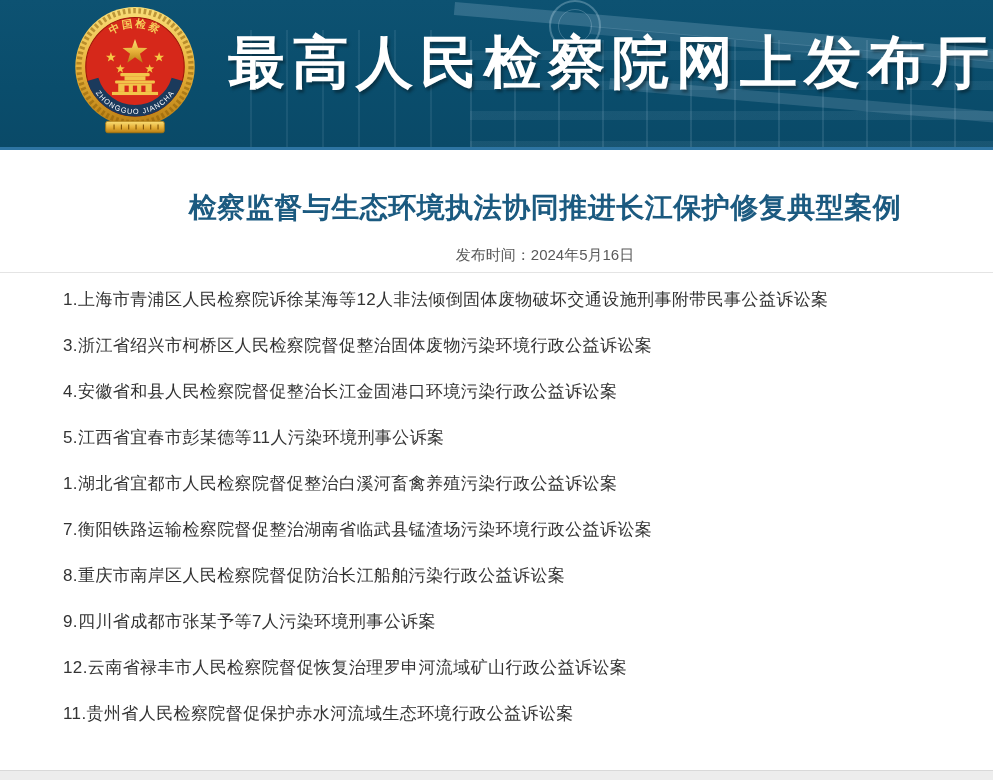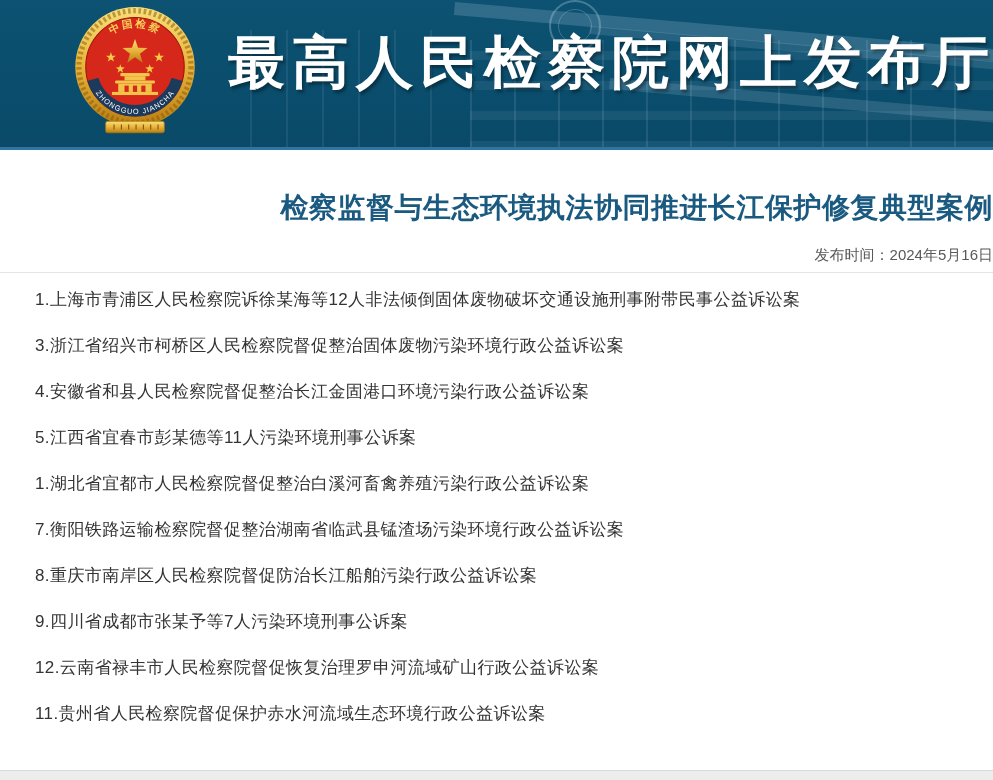--- a/index.html
+++ b/index.html
@@ -34,37 +34,37 @@
 
   .banner-title{
     position:absolute;left:228px;top:34px;
     font-family:"Liberation Serif","DejaVu Serif",serif;
     font-weight:bold;font-size:57px;letter-spacing:7px;line-height:1;
     color:#ffffff;white-space:nowrap;cursor:pointer;
     text-shadow:2px 3px 3px rgba(0,0,0,0.35);
   }
 
   
-  .article-head{position:absolute;top:150px;left:97px;right:0;text-align:right;}
+  .article-head{position:absolute;top:150px;left:97px;right:0;text-align:center;}
   .article-title{
     margin:44px 0 0 0;font-size:28px;line-height:1;font-weight:bold;
     letter-spacing:0.5px;color:#1b5a80;white-space:nowrap;
   }
   .publish-time{margin:25px 0 16px 0;font-size:15px;line-height:1;color:#595959;}
 
   .divider{position:absolute;top:272px;left:0;width:993px;height:0;border-top:1px solid #e4e4e4;}
 
   
   .case-list{
     position:absolute;top:276px;left:0;width:993px;box-sizing:border-box;
     margin:0;padding:0 25px 0 35px;list-style:none;
   }
   .case-list li{
     height:46px;display:flex;align-items:center;
-    font-size:17px;letter-spacing:0.4px;color:#333333;white-space:nowrap;
+    font-size:17px;letter-spacing:0.4px;color:#333333;white-space:nowrap;margin-left:28px;
   }
 
   .footer-strip{
     position:absolute;left:0;bottom:0;width:993px;height:9px;
     background:#ededed;border-top:1px solid #d9d9d9;
   }
 </style>
 </head>
 <body>
 

